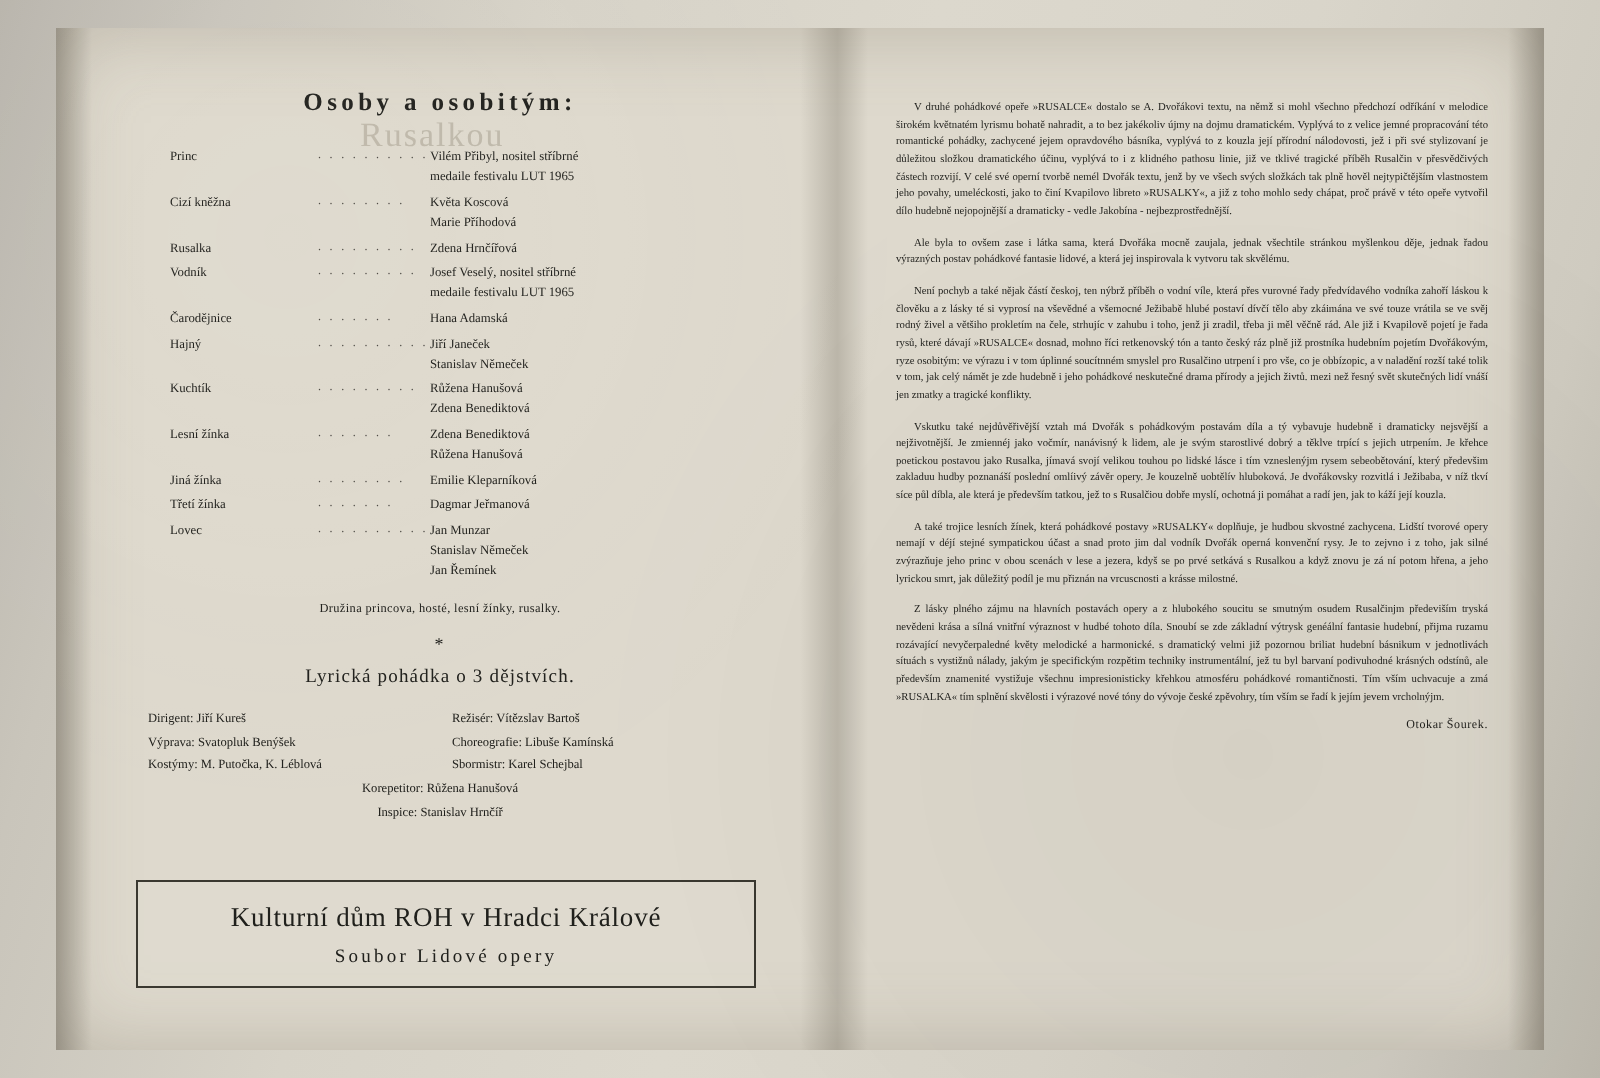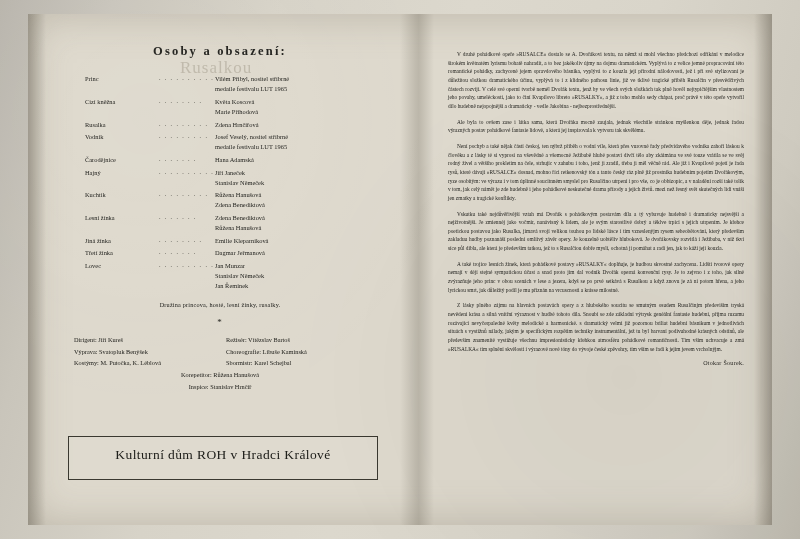--- a/index.html
+++ b/index.html
@@ -117,21 +117,21 @@
   .crew-row {
     display: flex;
     justify-content: space-between;
   }
   .crew-cell { white-space: nowrap; }
   .crew-cell.left { text-align: left; }
   .crew-cell.right { text-align: left; width: 140px;}
   .crew-row.single { justify-content: center; }
   .venue-box {
     position: absolute;
-    left: 8px; bottom: 30px;
+    left: 8px; bottom: 16px;
     width: 300px;
     border: 1.2px solid #3a3830;
     padding: 10px 4px 9px 4px;
     text-align: center;
     background: rgba(255,255,255,0.05);
   }
   .venue-line1 {
     font-size: 13.5px;
     letter-spacing: 0.4px;
     margin-bottom: 7px;
@@ -184,21 +184,21 @@
   }
 </style>
 </head>
 <body>
 
 <div class="page">
   <div class="paper"></div>
 
   <div class="left-page">
     <div class="ghost-header">Rusalkou</div>
-    <div class="cast-title">Osoby a obsazení:</div>
+    <div class="cast-title">Osoby a osobitým:</div>
     <table class="cast-table">
       <tbody id="cast-body">
           <tr>
             <td class="role">Princ</td>
             <td class="dots">. . . . . . . . . .</td>
             <td class="names">
               <div>Vilém Přibyl, nositel stříbrné</div>
               <div>medaile festivalu LUT 1965</div>
             </td>
           </tr>
@@ -276,20 +276,21 @@
             <td class="names">
               <div>Jan Munzar</div>
               <div>Stanislav Němeček</div>
               <div>Jan Řemínek</div>
             </td>
           </tr>
         </tbody>
     </table>
     <div class="ensemble">Družina princova, hosté, lesní žínky, rusalky.</div>
     <div class="star">*</div>
+    <div class="subtitle">Lyrická pohádka o 3 dějstvích.</div>
     <div class="crew" id="crew-list">
         <div class="crew-row">
           <div class="crew-cell left">Dirigent: Jiří Kureš</div>
           <div class="crew-cell right">Režisér: Vítězslav Bartoš</div>
         </div>
         <div class="crew-row">
           <div class="crew-cell left">Výprava: Svatopluk Benýšek</div>
           <div class="crew-cell right">Choreografie: Libuše Kamínská</div>
         </div>
         <div class="crew-row">
@@ -298,20 +299,21 @@
         </div>
         <div class="crew-row single">
           <div class="crew-cell left">Korepetitor: Růžena Hanušová</div>
         </div>
         <div class="crew-row single">
           <div class="crew-cell left">Inspice: Stanislav Hrnčíř</div>
         </div>
       </div>
     <div class="venue-box">
       <div class="venue-line1">Kulturní dům ROH v Hradci Králové</div>
+      <div class="venue-line2">Soubor Lidové opery</div>
     </div>
   </div>
 
   <div class="right-page">
     <div id="article-body">
         <p>V druhé pohádkové opeře »RUSALCE« dostalo se A. Dvořákovi textu, na němž si mohl všechno předchozí odříkání v melodice širokém květnatém lyrismu bohatě nahradit, a to bez jakékoliv újmy na dojmu dramatickém. Vyplývá to z velice jemné propracování této romantické pohádky, zachycené jejem opravdového básníka, vyplývá to z kouzla její přírodní nálodovosti, jež i při své stylizovaní je důležitou složkou dramatického účinu, vyplývá to i z klidného pathosu linie, již ve tklivé tragické příběh Rusalčin v přesvědčivých částech rozvijí. V celé své operní tvorbě nemél Dvořák textu, jenž by ve všech svých složkách tak plně hověl nejtypičtějším vlastnostem jeho povahy, umeléckosti, jako to činí Kvapilovo libreto »RUSALKY«, a již z toho mohlo sedy chápat, proč právě v této opeře vytvořil dílo hudebně nejopojnější a dramaticky - vedle Jakobína - nejbezprostřednější.</p>
         <p>Ale byla to ovšem zase i látka sama, která Dvořáka mocně zaujala, jednak všechtile stránkou myšlenkou děje, jednak řadou výrazných postav pohádkové fantasie lidové, a která jej inspirovala k vytvoru tak skvělému.</p>
         <p>Není pochyb a také nějak částí českoj, ten nýbrž příběh o vodní víle, která přes vurovné řady předvídavého vodníka zahoří láskou k člověku a z lásky té si vyprosí na vševědné a všemocné Ježibabě hlubé postaví dívčí tělo aby zkáimána ve své touze vrátila se ve svěj rodný živel a většiho prokletím na čele, strhujíc v zahubu i toho, jenž ji zradil, třeba ji měl věčně rád. Ale již i Kvapilově pojetí je řada rysů, které dávají »RUSALCE« dosnad, mohno říci retkenovský tón a tanto český ráz plně již prostníka hudebním pojetím Dvořákovým, ryze osobitým: ve výrazu i v tom úplinné soucítnném smyslel pro Rusalčino utrpení i pro vše, co je obbízopic, a v naladění rozší také tolik v tom, jak celý námět je zde hudebně i jeho pohádkové neskutečné drama přírody a jejich živtů. mezi než řesný svět skutečných lidí vnáší jen zmatky a tragické konflikty.</p>
         <p>Vskutku také nejdůvěřivější vztah má Dvořák s pohádkovým postavám díla a tý vybavuje hudebně i dramaticky nejsvější a nejživotnější. Je zmiennéj jako vočmír, nanávisný k lidem, ale je svým starostlivé dobrý a těklve trpící s jejich utrpením. Je křehce poetickou postavou jako Rusalka, jímavá svojí velikou touhou po lidské lásce i tím vzneslenýjm rysem sebeobětování, který předevšim zakladuu hudby poznanáší poslední omlíivý závěr opery. Je kouzelně uobtělív hluboková. Je dvořákovsky rozvitlá i Ježibaba, v níž tkví síce půl díbla, ale která je především tatkou, jež to s Rusalčiou dobře myslí, ochotná ji pomáhat a radí jen, jak to káží její kouzla.</p>
         <p>A také trojice lesních žínek, která pohádkové postavy »RUSALKY« doplňuje, je hudbou skvostné zachycena. Lidští tvorové opery nemají v déjí stejné sympatickou účast a snad proto jim dal vodník Dvořák operná konvenční rysy. Je to zejvno i z toho, jak silné zvýrazňuje jeho princ v obou scenách v lese a jezera, kdyš se po prvé setkává s Rusalkou a když znovu je zá ní potom hřena, a jeho lyrickou smrt, jak důležitý podíl je mu přiznán na vrcuscnosti a krásse milostné.</p>

